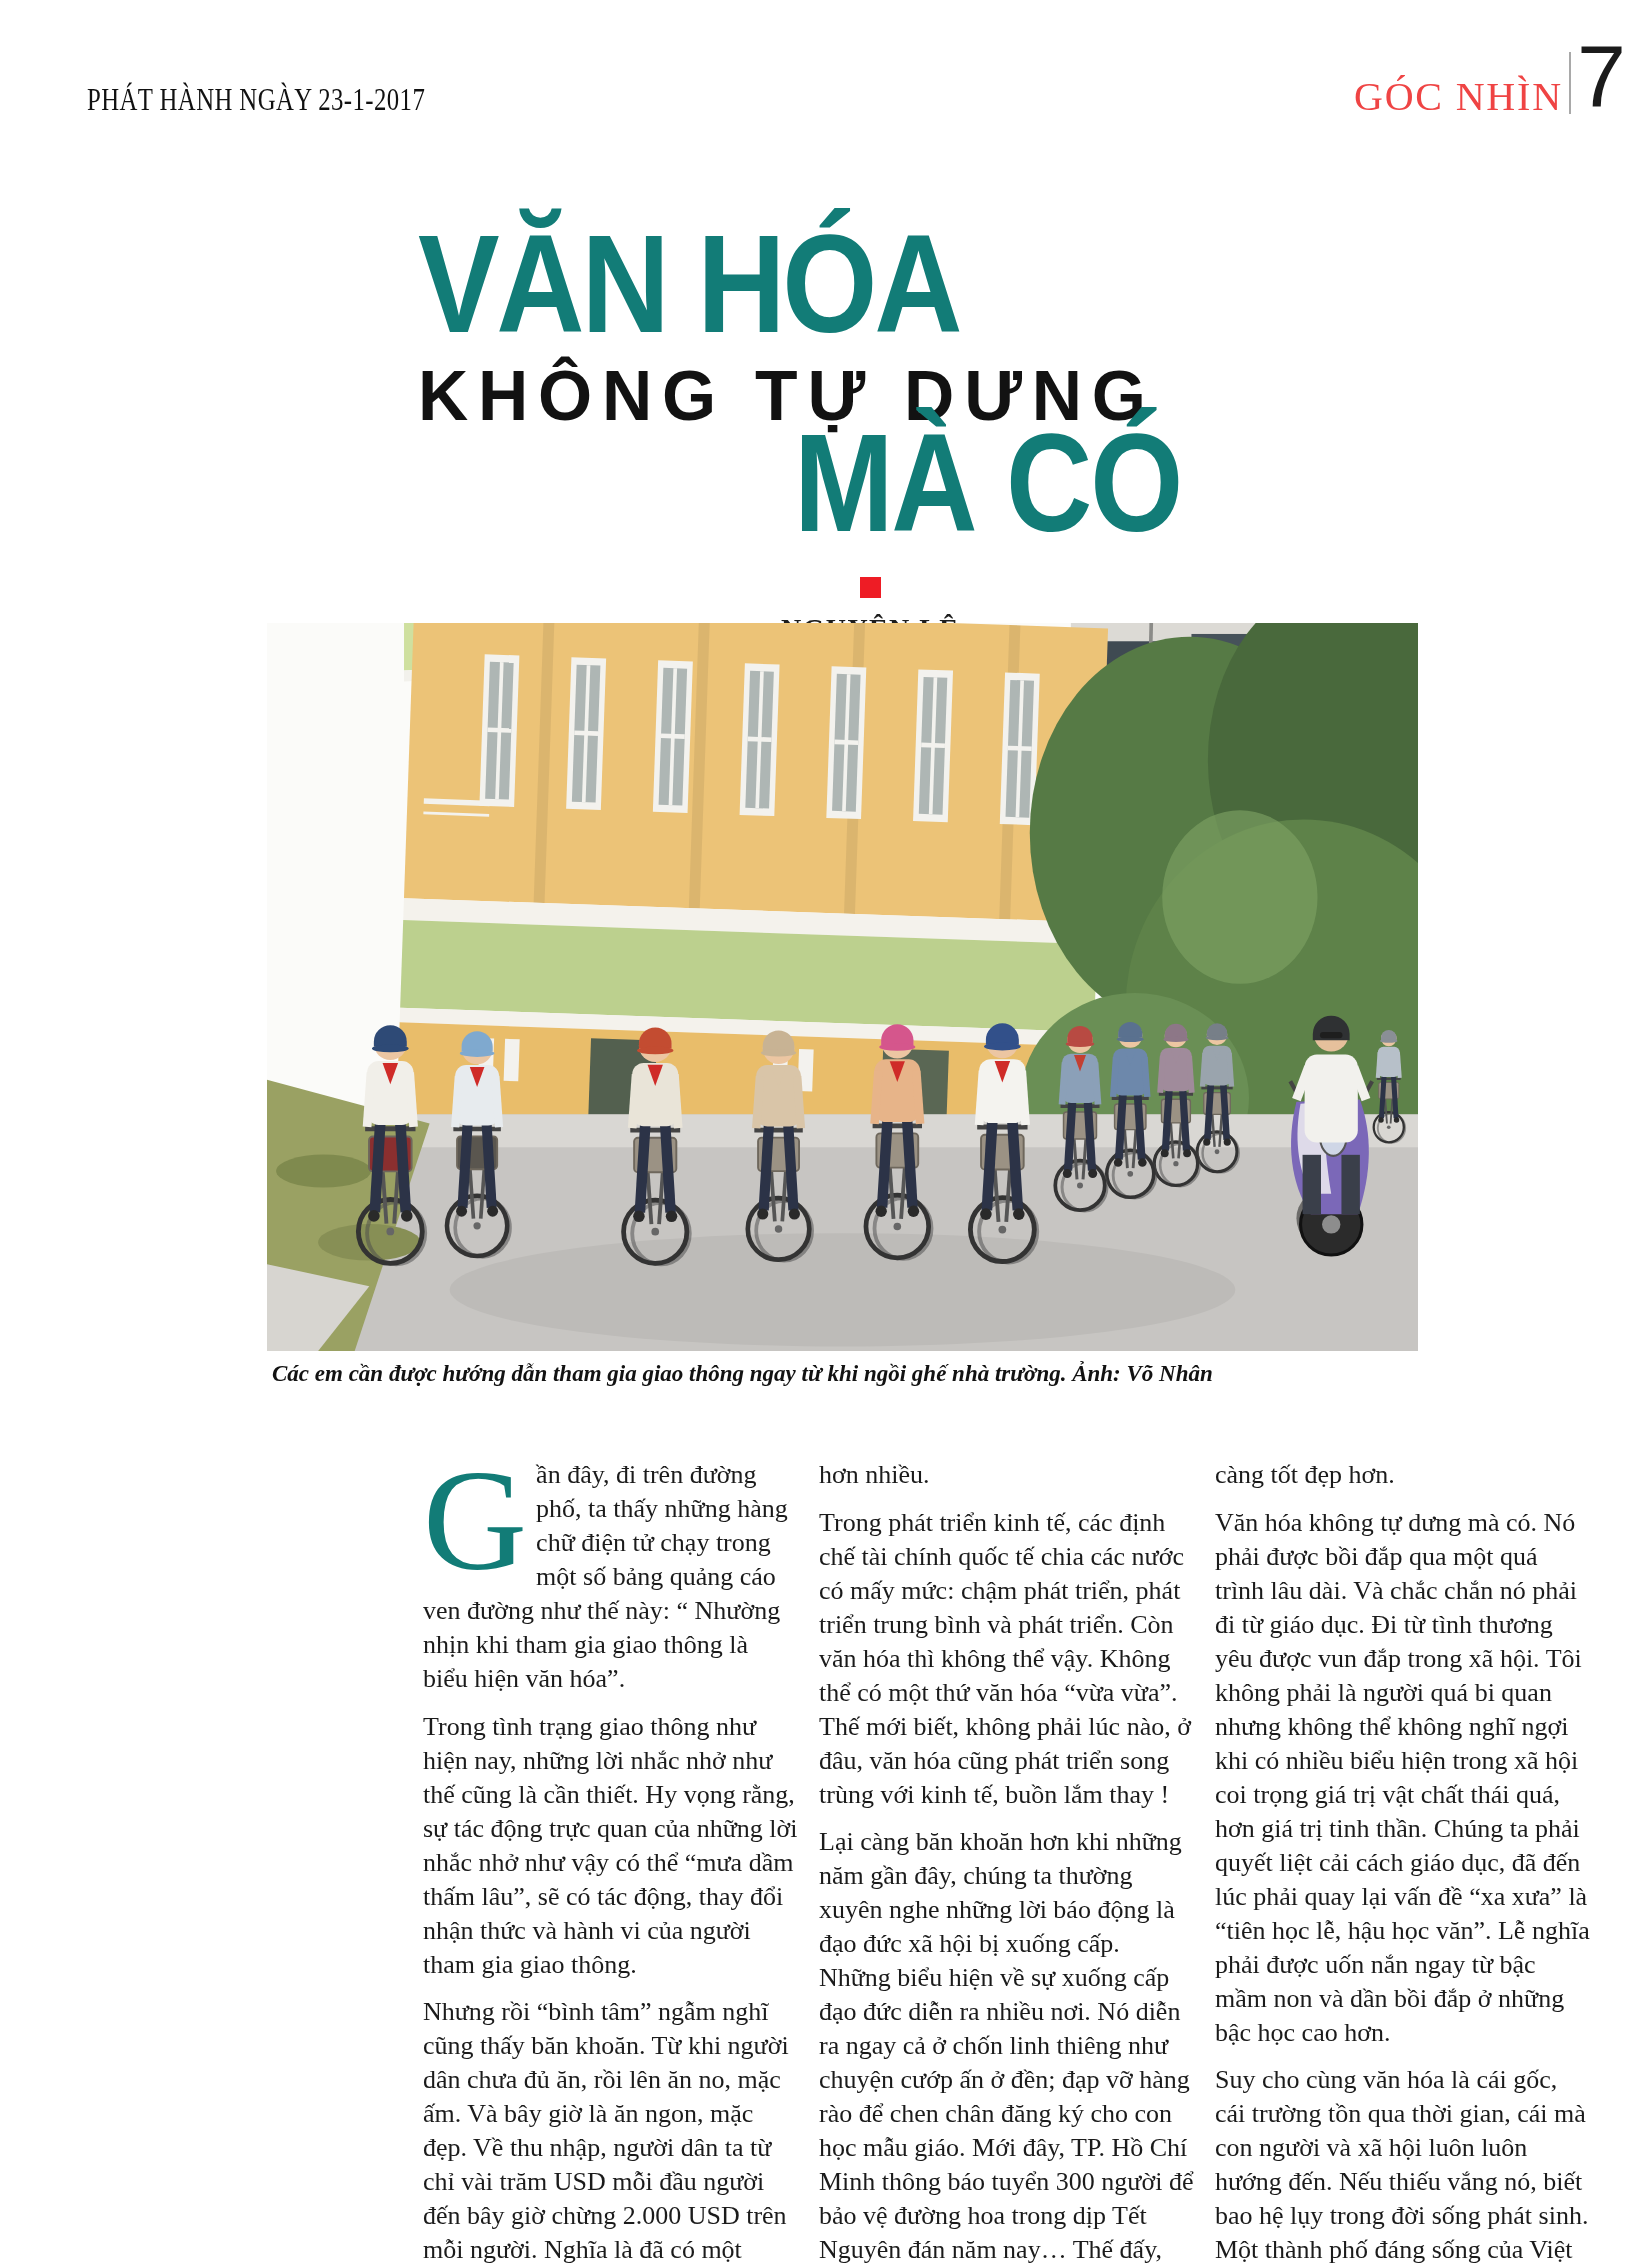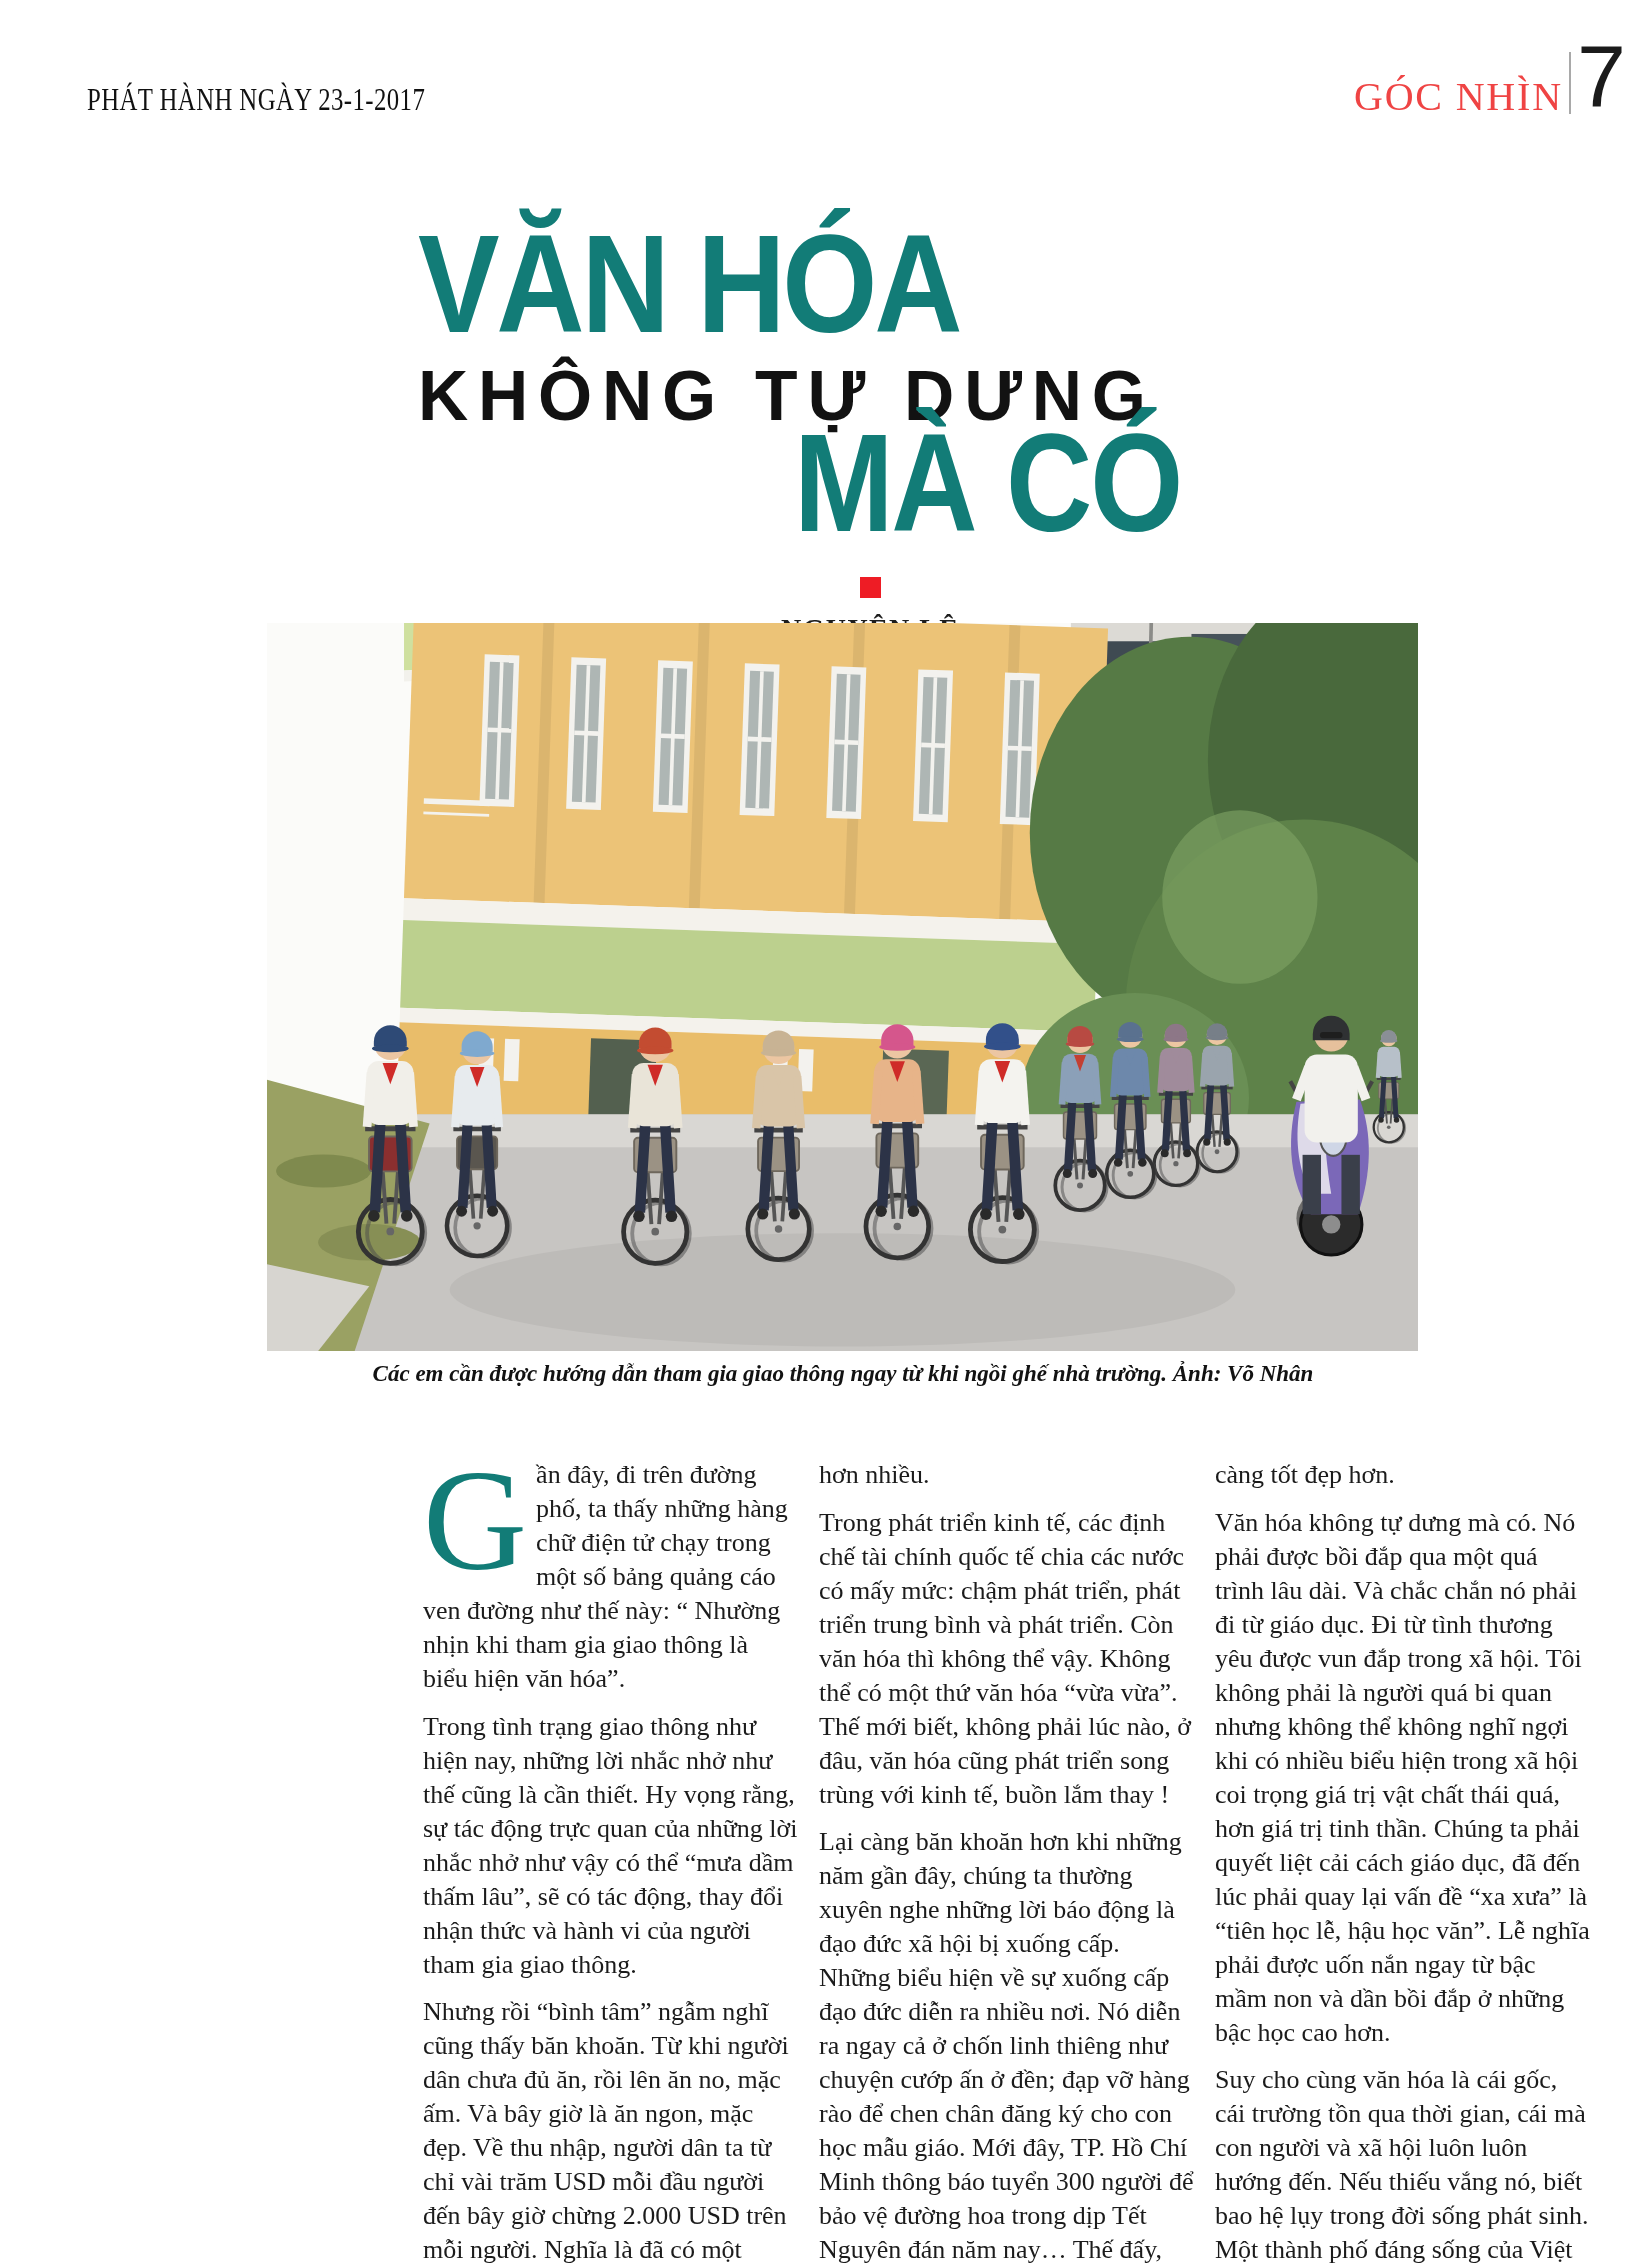--- a/index.html
+++ b/index.html
@@ -25,21 +25,21 @@
        transform:scaleX(.86);transform-origin:right top;}
 
   .byline{position:absolute;left:763px;top:577px;display:flex;align-items:center;gap:14.6px;flex-direction:column;}
   .byline-square{width:21px;height:21px;background:#ee1c25;}
   .byline-name{font-size:28px;font-weight:bold;letter-spacing:1.4px;color:#1d1d1d;white-space:nowrap;}
 
   
   .photo{position:absolute;left:249px;top:623px;width:1151px;height:728px;overflow:hidden;background:#fbfbfa;}
   .photo svg{display:block;width:100%;height:100%;}
   .caption{position:absolute;left:254px;top:1361px;width:1142px;font-size:23px;font-style:italic;
-           font-weight:bold;color:#121212;text-align:center;}
+           font-weight:bold;color:#121212;}
 
   
   .columns{position:absolute;left:405px;top:1458px;width:1170px;display:flex;gap:20px;}
   .col{width:376px;font-size:26px;line-height:34px;text-align:left;color:#1b1b1b;}
   .col p{margin:0 0 13.7px 0;}
   .dropcap{float:left;font-size:144px;line-height:.78;color:#127c77;margin:7.3px 9.1px 0 0;
            font-family:"Liberation Serif",serif;}
 </style>
 </head>
 <body>

